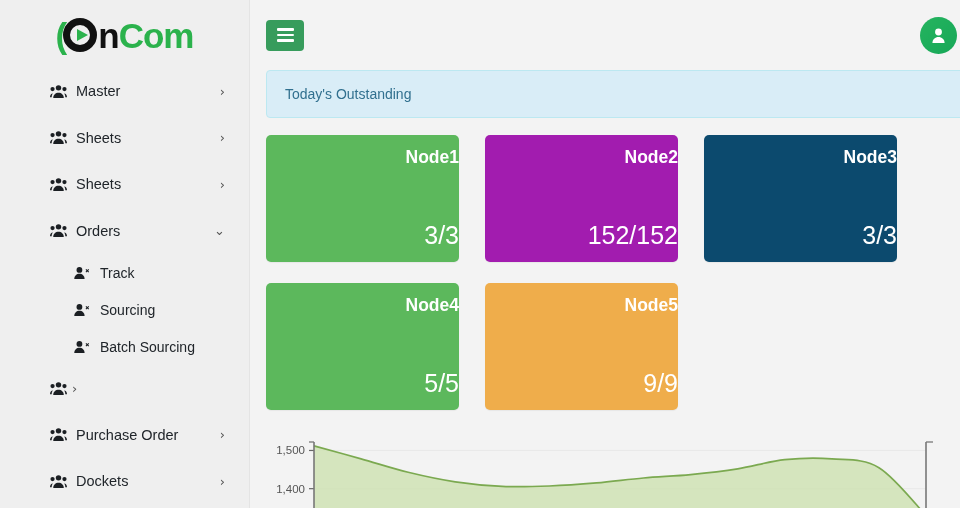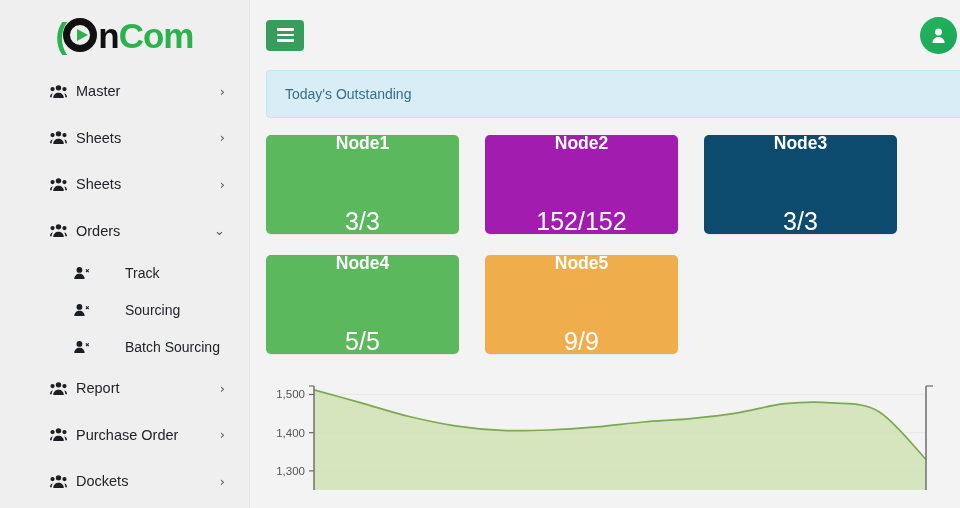--- a/index.html
+++ b/index.html
@@ -53,21 +53,21 @@
   }
   .nav-item .ico { width: 22px; flex: 0 0 22px; display:inline-block; }
   .nav-item .txt { flex: 1 1 auto; padding-left: 4px; }
   .nav-item .chev {
     flex: 0 0 auto; color: #555; font-size: 13px;
     font-family: "DejaVu Sans", sans-serif; line-height: 1;
   }
   .nav-sub {
     display: flex; align-items: center;
     height: 37px; padding-left: 52px;
-    color: #20252a; font-size: 14px; cursor: pointer; gap: 25px;
+    color: #20252a; font-size: 14px; cursor: pointer;
   }
   .nav-sub .ico { width: 22px; flex: 0 0 22px; }
   .nav-sub .txt { padding-left: 4px; }
 
   svg.i { display: block; }
 
   
   .main { flex: 1 1 auto; height: 508px; background: #f3f3f3; position: relative; }
   .topbar {
     height: 70px; display: flex; align-items: center;
@@ -89,23 +89,23 @@
   .content { padding: 0 13px 0 16px; }
 
   .alert {
     background: #d9edf7; border: 1px solid #bce8f1; border-radius: 4px;
     color: #31708f; font-size: 14px;
     padding: 15px 18px; margin-bottom: 17px;
   }
 
   .card-row { display: flex; gap: 26px; margin-bottom: 21px; }
   .node-card {
-    width: 193px; height: 99px; border-radius: 5px;
+    width: 193px; height: 127px; border-radius: 5px;
     color: #fff; display: flex; flex-direction: column;
-    align-items: center; justify-content: center;
+    align-items: flex-end; justify-content: center;
     cursor: pointer; box-shadow: 0 1px 1px rgba(0,0,0,.05);
   }
   .node-title { font-size: 17.5px; font-weight: bold; margin-bottom: 5px; }
   .node-value { font-size: 25px; font-weight: 400; margin-top: 48px; }
 
   
   .chart-wrap { position: relative; height: 120px; margin-top: 2px; }
   .chart-svg { display: block; }
   .ytick { font-size: 11.5px; fill: #555; font-family: "Liberation Sans", sans-serif; }
 </style>
@@ -224,21 +224,20 @@
         <span class="ico">
           <svg class="i" width="17" height="13" viewBox="0 0 20 15" fill="#1b1f23">
             <circle cx="10" cy="3.2" r="3.2"></circle>
               <path d="M3.8 15c0-3.6 2.8-6 6.2-6s6.2 2.4 6.2 6z"></path>
             <circle cx="3" cy="4.6" r="2.5"></circle>
               <path d="M0 14.2c0-2.6 1.4-4.2 3.4-4.4-.9 1-1.4 2.5-1.4 4.4z"></path>
             <circle cx="17" cy="4.6" r="2.5"></circle>
               <path d="M20 14.2c0-2.6-1.4-4.2-3.4-4.4.9 1 1.4 2.5 1.4 4.4z"></path>
           </svg>
         </span>
-        <span class="txt">Report</span>
         <span class="chev">›</span>
       </div>
 
       <div class="nav-item">
         <span class="ico">
           <svg class="i" width="17" height="13" viewBox="0 0 20 15" fill="#1b1f23">
             <circle cx="10" cy="3.2" r="3.2"></circle>
               <path d="M3.8 15c0-3.6 2.8-6 6.2-6s6.2 2.4 6.2 6z"></path>
             <circle cx="3" cy="4.6" r="2.5"></circle>
               <path d="M0 14.2c0-2.6 1.4-4.2 3.4-4.4-.9 1-1.4 2.5-1.4 4.4z"></path>

